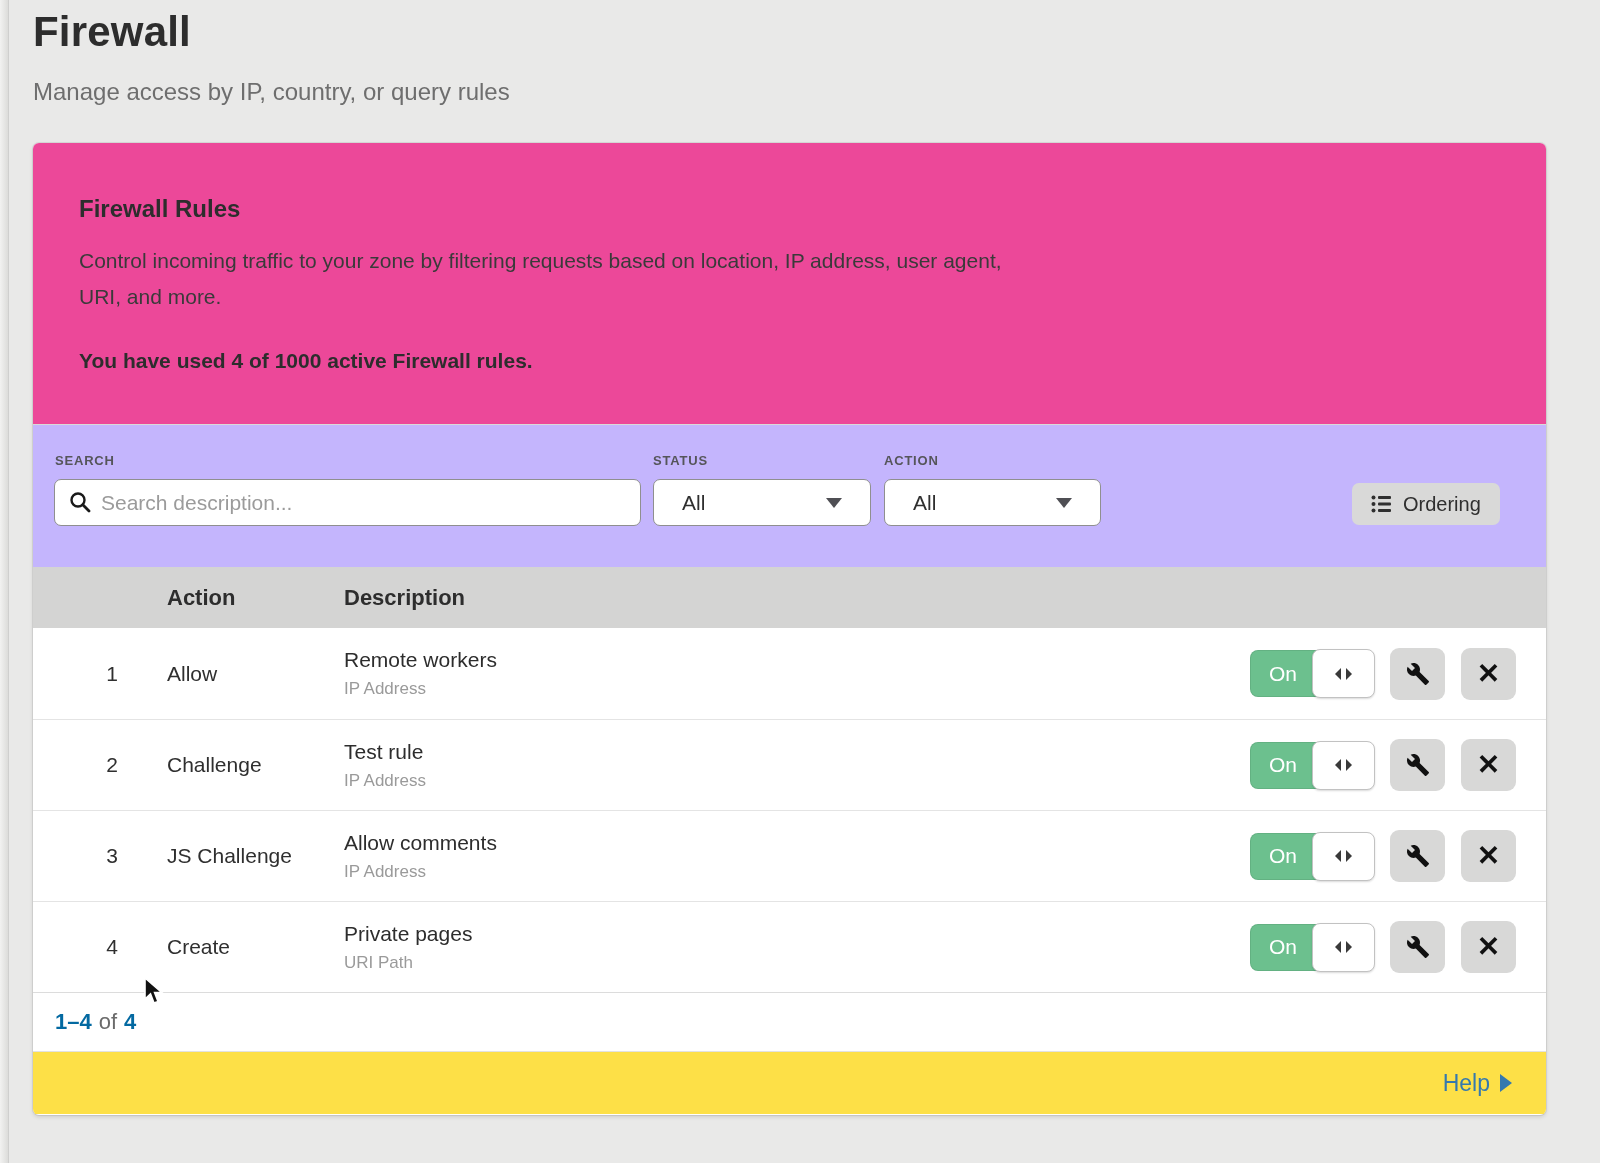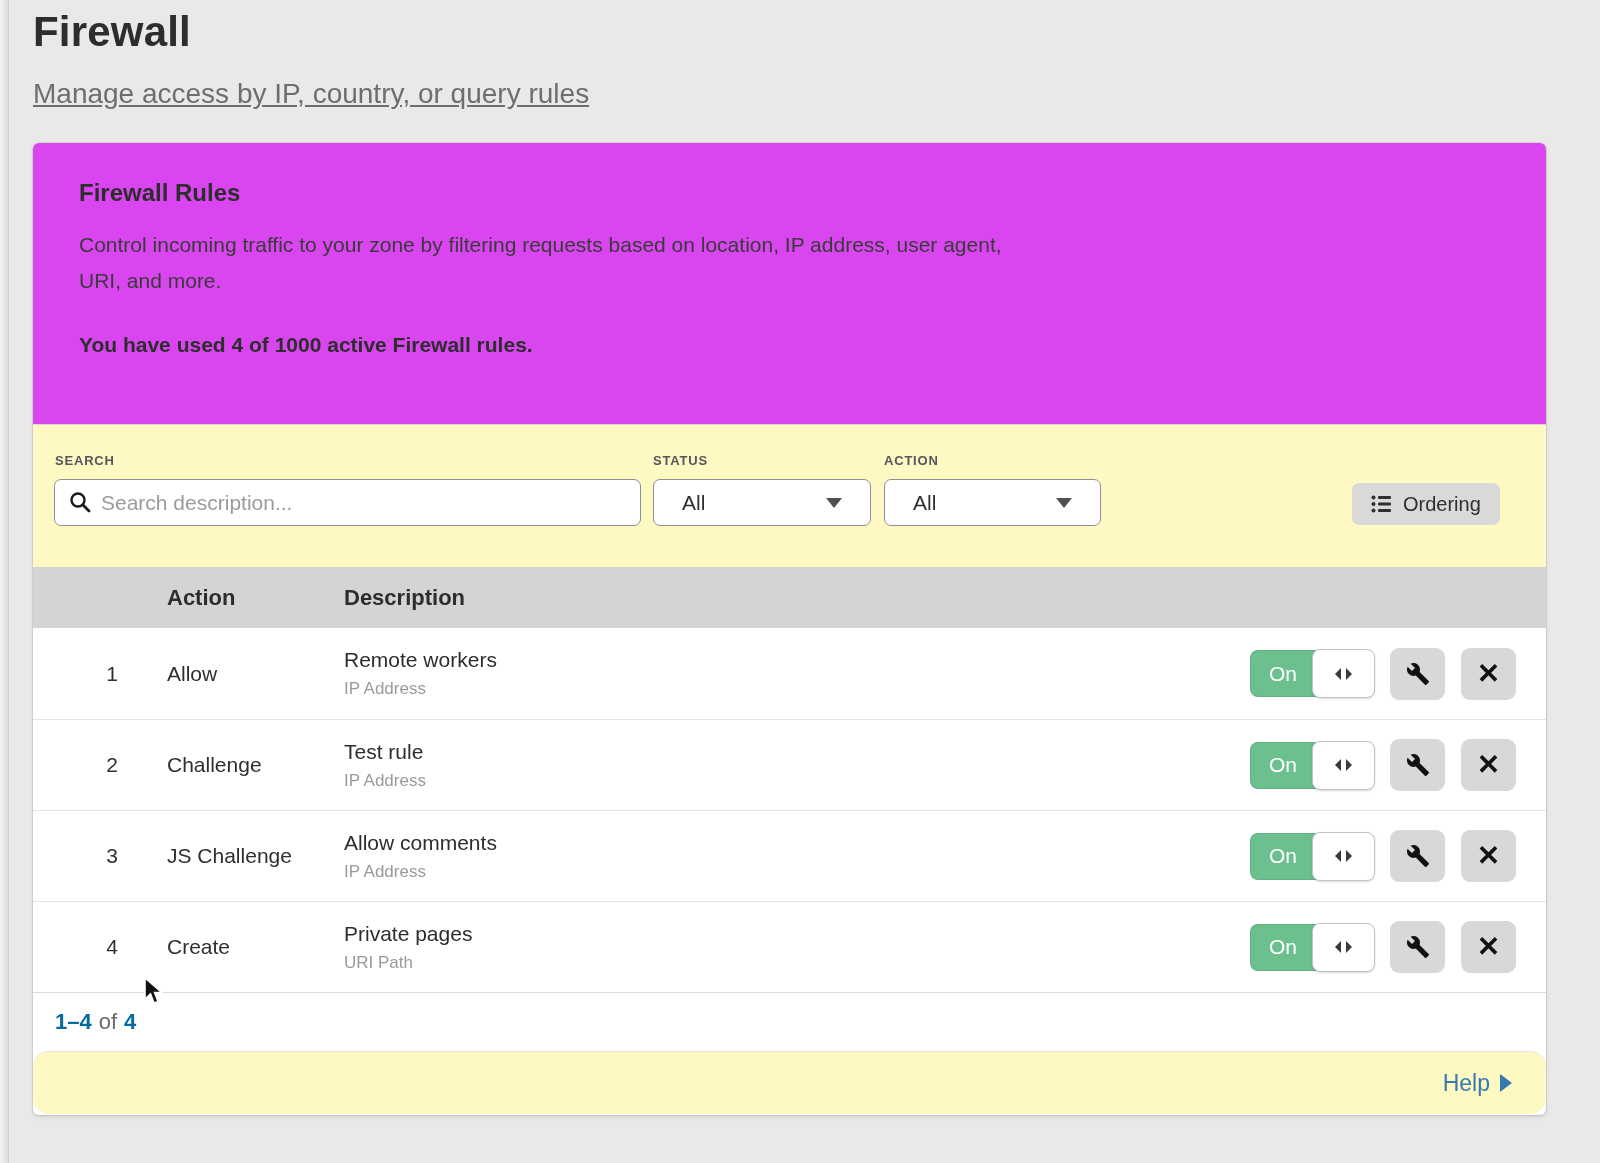--- a/index.html
+++ b/index.html
@@ -14,49 +14,49 @@
   
   .left-edge {
     position:absolute; left:0; top:0; width:9px; height:100%;
     background:linear-gradient(to right,#f2f2f1,#dcdcda);
     border-right:1px solid #cfcfce;
   }
 
   
   .page-header { position:absolute; left:33px; top:8px; }
   .page-title { font-size:42px; font-weight:bold; color:#2d2d2d; letter-spacing:0.2px; }
-  .page-subtitle { margin-top:22px; font-size:28px; color:#6e6e6e; font-weight:normal;text-decoration:underline; }
+  .page-subtitle { margin-top:22px; font-size:24px; color:#6e6e6e; font-weight:normal; }
 
   
   .card {
     position:absolute; left:33px; top:143px; width:1513px; height:972px;
     background:#ffffff; border-radius:6px;
     box-shadow:0 0 0 1px rgba(0,0,0,0.07), 0 2px 4px rgba(0,0,0,0.12);
     display:flex; flex-direction:column;
     overflow:hidden;
   }
 
   
   .card-top { height:282px; display:flex; flex:0 0 auto; border-bottom:1px solid #d9d9d8; }
-  .card-top-left { flex:1 1 auto; padding:36px 60px 0 46px; background:#d946ef; }
+  .card-top-left { flex:1 1 auto; padding:52px 60px 0 46px; background:#ec4899; }
   .panel-heading { font-size:24px; font-weight:bold; color:#2d2d2d; }
   .panel-desc { margin-top:20px; font-size:21px; line-height:36px; color:#3a3a3a; max-width:960px; }
   .panel-usage { margin-top:34px; font-size:21px; font-weight:bold; color:#2d2d2d; }
   .card-top-right {
     flex:0 0 456px; background:#ececeb; border-left:1px solid #dedede;
     display:flex; align-items:center; justify-content:center;
   }
   .create-btn {
     background:#2e7bb1; color:#ffffff; font-size:20px; font-weight:bold;
     border:none; border-radius:6px; padding:12px 23px; cursor:pointer;
     font-family:"Liberation Sans", sans-serif;
   }
 
   
-  .card-filters { height:142px; position:relative; flex:0 0 auto; background:#fef9c3; }
+  .card-filters { height:142px; position:relative; flex:0 0 auto; background:#c4b5fd; }
   .filter-label {
     position:absolute; top:28px; font-size:13px; font-weight:bold;
     color:#55555a; letter-spacing:0.8px;
   }
   .lbl-search { left:22px; } .lbl-status { left:620px; } .lbl-action { left:851px; }
   .search-wrap { position:absolute; left:21px; top:54px; width:587px; height:47px; }
   .search-input {
     width:100%; height:100%; border:1px solid #8f8f8f; border-radius:7px;
     padding:0 14px 0 46px; font-size:21px; color:#2f2f2f;
     font-family:"Liberation Sans", sans-serif; background:#fff; outline:none;
@@ -118,22 +118,22 @@
   .close-glyph { font-size:28px; font-weight:bold; color:#111; line-height:1; }
 
   
   .pagination-row {
     height:59px; flex:0 0 auto; border-top:1px solid #dcdcdc; background:#fff;
     display:flex; align-items:center; padding-left:22px; font-size:22px;
   }
   .pg-strong { font-weight:bold; color:#0369a1; }
   .pg-of { color:#6b6b6b; margin:0 7px; font-weight:normal; }
   .help-row {
-    height:63px; flex:0 0 auto; border-top:1px solid #e2e2e1; background:#fef9c3;
-    display:flex; align-items:center; justify-content:flex-end; padding-right:34px;border-radius:16px;
+    height:63px; flex:0 0 auto; border-top:1px solid #e2e2e1; background:#fde047;
+    display:flex; align-items:center; justify-content:flex-end; padding-right:34px;
   }
   .help-link {
     display:flex; align-items:center; gap:10px; font-size:23px; color:#3579ae;
     text-decoration:none; cursor:pointer;
   }
   .help-arrow { width:0; height:0; border-top:9px solid transparent; border-bottom:9px solid transparent; border-left:12px solid #3579ae; }
 
   .cursor-pointer { position:absolute; left:141px; top:977px; width:24px; height:28px; z-index:10; }
 </style>
 </head>

